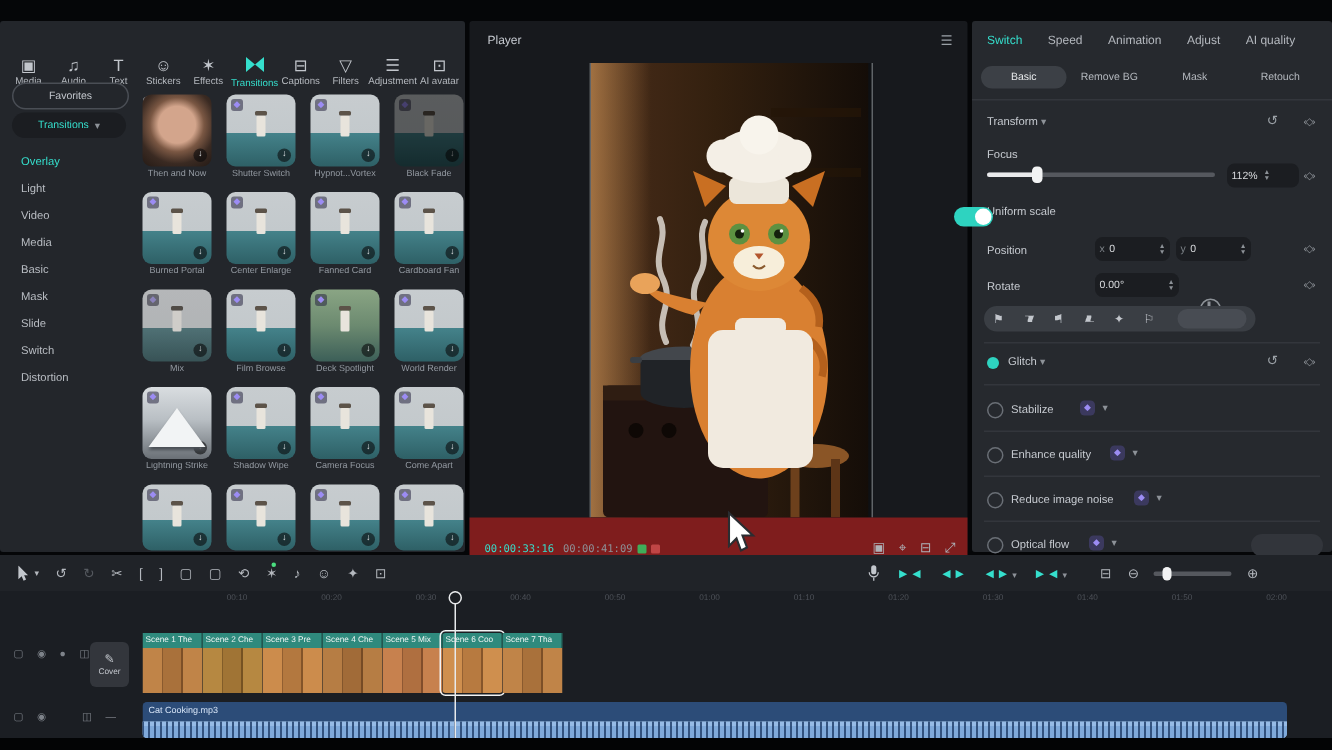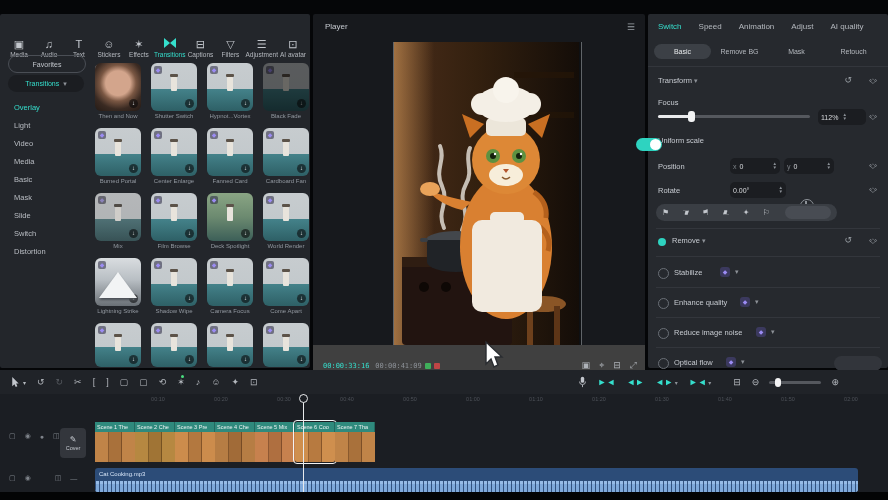--- a/index.html
+++ b/index.html
@@ -44,21 +44,21 @@
     border-right:19px solid transparent;border-bottom:26px solid #f2f4f5;filter:drop-shadow(0 2px 1px #4a4f55);}
   .vip{position:absolute;left:3px;top:3px;width:8px;height:8px;border-radius:2px;background:rgba(40,38,66,.55);
     color:#9c8cf4;font-size:6px;line-height:8px;text-align:center;}
   .dlb{position:absolute;right:3px;bottom:3px;width:9px;height:9px;border-radius:50%;background:rgba(10,10,12,.6);
     color:#e8eaec;font-size:6px;line-height:9px;text-align:center;}
   .tlabel{width:46px;margin-top:2px;font-size:6px;color:#9298a0;text-align:center;white-space:nowrap;overflow:hidden;}
   
   #player-title{left:12px;top:8px;font-size:8px;color:#c6cad0;}
   #player-menu-ico{right:10px;top:8px;font-size:9px;color:#9aa0a6;}
   #preview-wrap{left:80px;top:28px;width:187px;height:303px;border-left:1px solid #606468;border-right:1px solid #606468;background:#0e1013;}
-  #player-bar{left:0;top:331px;width:332px;height:41px;background:#404040;display:flex;align-items:center;}
+  #player-bar{left:0;top:331px;width:332px;height:41px;background:#7f1d1d;display:flex;align-items:center;}
   .tc{font-family:"DejaVu Sans Mono",monospace;font-size:7px;}
   .tc.cur{color:#35dfcd;margin-left:10px;}
   .tc.dur{color:#8d9298;margin-left:6px;}
   .mini-sq{width:6px;height:6px;border-radius:1px;display:inline-block;margin-left:3px;}
   .pbar-icons{margin-left:auto;margin-right:8px;display:flex;gap:9px;color:#aeb2b8;font-size:9px;}
   
   #insp-tabs{left:10px;top:8px;display:flex;gap:17px;font-size:8px;color:#b4b8be;}
   #insp-tabs .t.active{color:#35dfcd;}
   #insp-subtabs{left:6px;top:30px;width:228px;display:flex;font-size:7px;color:#b4b8be;}
   .subtab{flex:1;height:15px;display:flex;align-items:center;justify-content:center;border-radius:8px;}
@@ -533,21 +533,21 @@
       <span class="align-ico" style="transform:rotate(-90deg);">⚑</span>
       <span class="align-ico">✦</span>
       <span class="align-ico">⚐</span>
       <span class="align-blank"></span>
     </div>
 
     <div class="abs hdiv" style="left:8px;top:214px;width:224px;"></div>
 
     
     <span class="abs teal-dot" style="left:10px;top:224px;"></span>
-    <div class="abs row-lbl" style="left:24px;top:222px;"><span>Remove</span> <span class="chev">▾</span></div>
+    <div class="abs row-lbl" style="left:24px;top:222px;"><span>Glitch</span> <span class="chev">▾</span></div>
     <span class="abs reset-ico" style="right:36px;top:221px;">↺</span>
     <span class="abs kf" style="right:12px;top:223px;">‹◇›</span>
 
     <div class="abs hdiv" style="left:8px;top:242px;width:224px;"></div>
 
     
     <span class="abs ring" style="left:10px;top:254px;"></span>
     <div class="abs row-lbl" style="left:26px;top:254px;">Stabilize</div>
     <span class="abs gem" style="left:72px;top:253px;">◆</span>
     <span class="abs chev" style="left:87px;top:254px;">▾</span>

